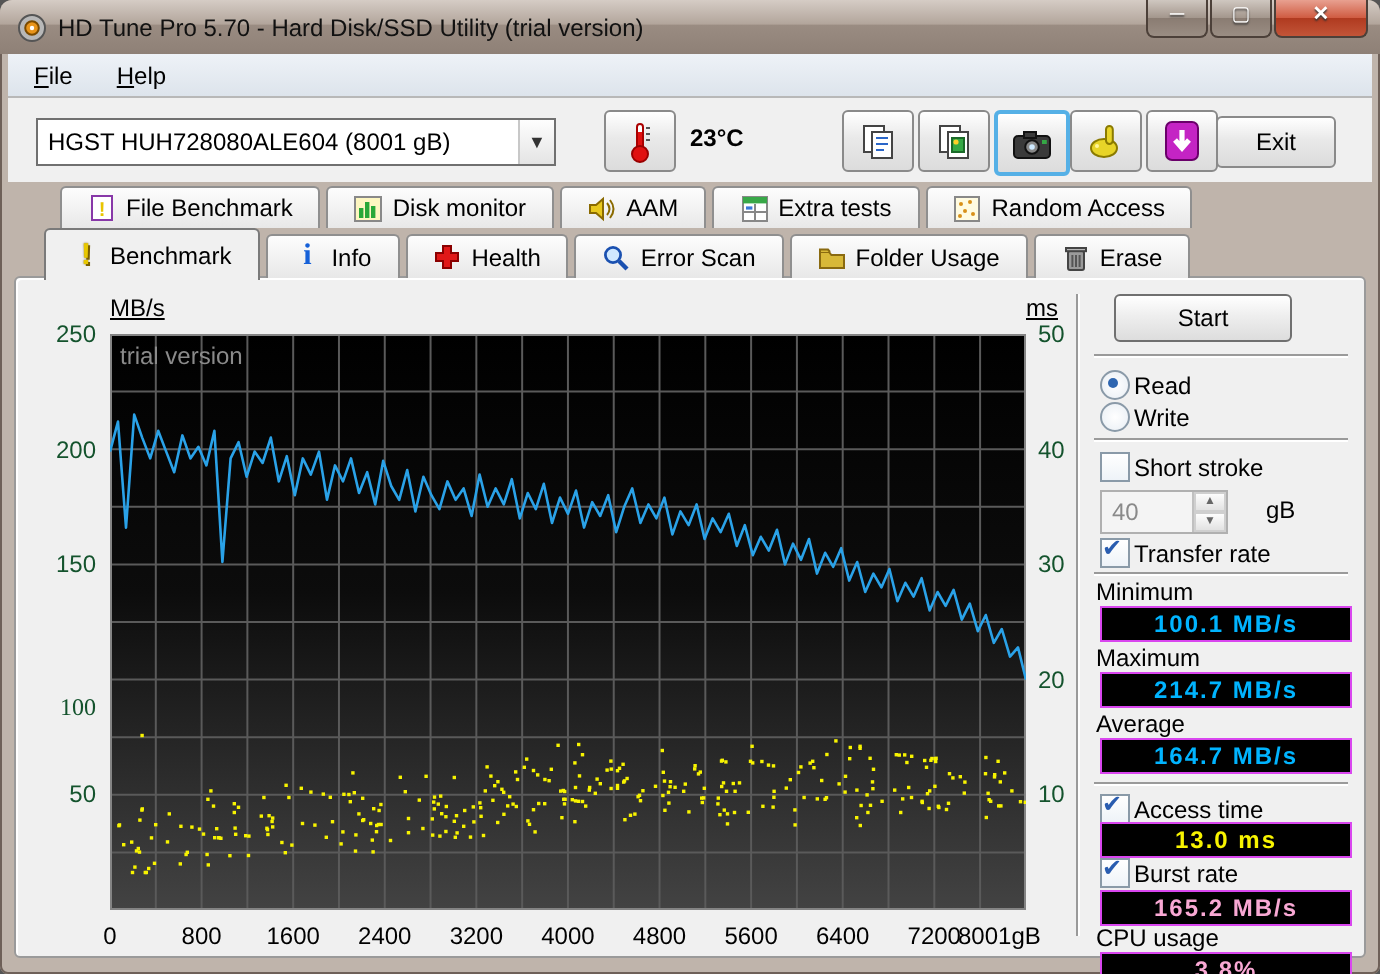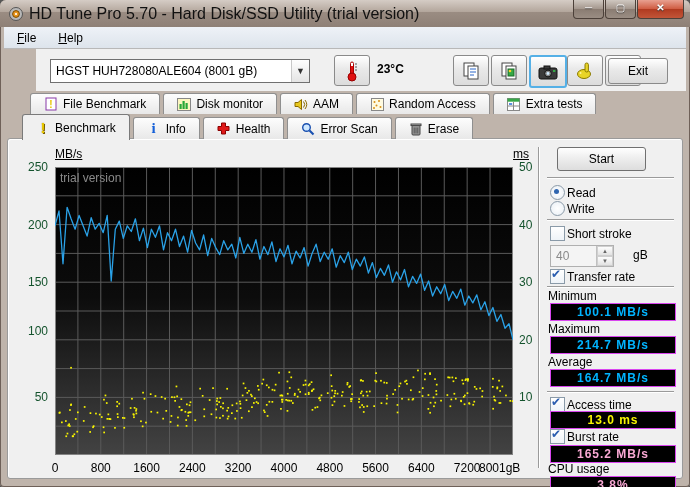--- a/index.html
+++ b/index.html
@@ -2,33 +2,33 @@
 <html><head>
 <meta charset="utf-8">
 <style>
   html,body{margin:0;padding:0;background:#555;font-family:"Liberation Sans",sans-serif;}
   #win{position:relative;width:690px;height:487px;background:#bfb4ab;border-radius:6px 6px 4px 4px;overflow:hidden;
        box-shadow:inset 0 0 0 1px #6e6058;}
   
   .titlebar{position:absolute;left:0;top:0;right:0;height:27px;
     background:linear-gradient(#d5ccc5,#b2a59b 45%,#9a8c82 46%,#8e8076);display:flex;align-items:center;}
   .title-icon{width:16px;height:16px;margin:0 5px 0 8px;}
-  .title-text{font-size:16px;color:#111;}
+  .title-text{font-size:12px;color:#111;}
   .capbtns{position:absolute;right:6px;top:0;display:flex;}
   .capbtn{width:29px;height:18px;border:1px solid #4c4039;border-top:none;border-radius:0 0 4px 4px;
     background:linear-gradient(#cfc7c0,#a3968c 50%,#8a7c72 51%,#9a8d83);color:#fff;font-size:10px;line-height:16px;
     text-align:center;margin-left:1px;text-shadow:0 1px 1px #333;}
   .capbtn.close{width:45px;background:linear-gradient(#e8a090,#cf5b41 50%,#b03a20 51%,#c25538);font-weight:bold;}
   
   .menubar{position:absolute;left:4px;right:4px;top:27px;height:21px;background:linear-gradient(#eef2f7,#dde4ec);
     border-bottom:1px solid #b8b8b8;display:flex;align-items:center;font-size:12px;color:#000;}
   .menu-item{display:inline-block;padding:2px 9px;margin-left:4px;}
   .menu-item::first-letter{text-decoration:underline;}
   
-  .toolbar{position:absolute;left:4px;right:4px;top:49px;height:42px;background:#f0f0f0;margin-left:32px;}
+  .toolbar{position:absolute;left:4px;right:4px;top:49px;height:42px;background:#f0f0f0;}
   .drive-select{position:absolute;left:14px;top:10px;width:258px;height:22px;border:1px solid #707070;background:#fff;
     font-size:12px;display:flex;align-items:center;}
   .drive-select .txt{flex:1;padding-left:5px;white-space:nowrap;overflow:hidden;}
   .drop-arrow{width:17px;height:100%;display:flex;align-items:center;justify-content:center;font-size:9px;color:#333;
     border-left:1px solid #c8c8c8;background:linear-gradient(#fefefe,#e4e4e4);}
   .tbtn{position:absolute;top:6px;width:34px;height:29px;border:1px solid #8a8a8a;border-radius:3px;
     background:linear-gradient(#ffffff,#e9e9e9 45%,#dcdcdc);display:flex;align-items:center;justify-content:center;}
   .tbtn.sel{border:2px solid #55b0e6;}
   .temp-text{position:absolute;left:341px;top:13px;font-size:12px;font-weight:bold;color:#000;}
   .exit-btn{position:absolute;right:18px;top:9px;width:58px;height:24px;border:1px solid #8a8a8a;border-radius:3px;
@@ -181,42 +181,42 @@
         <svg width="14" height="13" viewBox="0 0 14 13">
             <path d="M1 4.5 H4 L7.5 1.5 V11.5 L4 8.5 H1 Z" fill="#e8c81e" stroke="#8a6a00"></path>
             <path d="M9.5 3.5 q2.5 3 0 6 M11 2 q3.5 4.5 0 9" stroke="#8a6a00" fill="none"></path>
           </svg>
       </span>
       <span>AAM</span>
     </div>
     <div class="tab">
       <span class="tabicon">
         <svg width="13" height="13" viewBox="0 0 13 13">
+            <rect x="0.5" y="0.5" width="12" height="12" fill="#fff" stroke="#888"></rect>
+            <rect x="0.5" y="0.5" width="12" height="3.2" fill="#38a848"></rect>
+            <line x1="6.5" y1="4" x2="6.5" y2="12" stroke="#888"></line>
+            <line x1="1" y1="8" x2="12" y2="8" stroke="#888"></line>
+            <rect x="2" y="5.2" width="3.2" height="1.6" fill="#3878d8"></rect>
+          </svg>
+      </span>
+      <span>Extra tests</span>
+    </div>
+    <div class="tab">
+      <span class="tabicon">
+        <svg width="13" height="13" viewBox="0 0 13 13">
             <rect x="0.5" y="0.5" width="12" height="12" fill="#fffbe0" stroke="#888"></rect>
             <circle cx="3.5" cy="4" r="1" fill="#d89018"></circle>
             <circle cx="8" cy="3" r="1" fill="#d89018"></circle>
             <circle cx="5.5" cy="7.5" r="1" fill="#d89018"></circle>
             <circle cx="9.5" cy="9" r="1" fill="#d89018"></circle>
             <circle cx="3" cy="10" r="1" fill="#d89018"></circle>
           </svg>
       </span>
       <span>Random Access</span>
     </div>
-    <div class="tab">
-      <span class="tabicon">
-        <svg width="13" height="13" viewBox="0 0 13 13">
-            <rect x="0.5" y="0.5" width="12" height="12" fill="#fff" stroke="#888"></rect>
-            <rect x="0.5" y="0.5" width="12" height="3.2" fill="#38a848"></rect>
-            <line x1="6.5" y1="4" x2="6.5" y2="12" stroke="#888"></line>
-            <line x1="1" y1="8" x2="12" y2="8" stroke="#888"></line>
-            <rect x="2" y="5.2" width="3.2" height="1.6" fill="#3878d8"></rect>
-          </svg>
-      </span>
-      <span>Extra tests</span>
-    </div>
   </div>
 
   <div class="tabrow2">
     <div class="tab active">
       <span class="tabicon">
           <span class="glyph" style="color:#e8c800;text-shadow:0 0 1px #7a6000,1px 1px 0 #7a6000;font-size:15px;">!</span>
         </span>
       <span>Benchmark</span>
     </div>
     <div class="tab">
@@ -234,20 +234,29 @@
       <span>Health</span>
     </div>
     <div class="tab">
       <span class="tabicon">
         <svg width="14" height="14" viewBox="0 0 14 14">
             <circle cx="5.5" cy="5.5" r="3.8" fill="#cfe8ff" stroke="#1a50b0" stroke-width="1.4"></circle>
             <line x1="8.5" y1="8.5" x2="12.5" y2="12.5" stroke="#1a50b0" stroke-width="2.2"></line>
           </svg>
       </span>
       <span>Error Scan</span>
+    </div>
+    <div class="tab">
+      <span class="tabicon">
+        <svg width="14" height="12" viewBox="0 0 14 12">
+            <path d="M1 3 h4.5 l1.2 1.5 H13 V11 H1 Z" fill="#d8b838" stroke="#8a6a10"></path>
+            <path d="M1 3 V1.8 h4 l1 1.2" fill="#d8b838" stroke="#8a6a10"></path>
+          </svg>
+      </span>
+      <span>Folder Usage</span>
     </div>
     <div class="tab">
       <span class="tabicon">
         <svg width="12" height="14" viewBox="0 0 12 14">
             <rect x="2" y="3.5" width="8" height="9.5" rx="1" fill="#9a9a9a" stroke="#444"></rect>
             <rect x="1" y="2" width="10" height="1.6" fill="#b8b8b8" stroke="#444"></rect>
             <line x1="4.2" y1="5.5" x2="4.2" y2="11.5" stroke="#555"></line>
             <line x1="6" y1="5.5" x2="6" y2="11.5" stroke="#555"></line>
             <line x1="7.8" y1="5.5" x2="7.8" y2="11.5" stroke="#555"></line>
           </svg>
@@ -631,21 +640,21 @@
           <rect x="61.3" y="234.0" width="1.7" height="1.7" fill="#f8f400"></rect>
           <rect x="196.0" y="228.3" width="1.7" height="1.7" fill="#f8f400"></rect>
           <rect x="80.5" y="245.6" width="1.7" height="1.7" fill="#f8f400"></rect>
           <polyline points="0.0,58.8 4.0,43.8 8.0,96.8 12.1,40.3 16.1,51.8 20.1,62.2 24.1,48.4 28.1,58.8 32.1,69.1 36.2,50.7 40.2,62.2 44.2,56.4 48.2,65.7 52.2,48.4 56.2,114.0 60.3,62.2 64.3,54.1 68.3,71.4 72.3,58.8 76.3,64.5 80.4,51.8 84.4,73.7 88.4,61.1 92.4,80.6 96.4,62.2 100.4,70.3 104.5,58.8 108.5,82.9 112.5,65.7 116.5,73.7 120.5,62.2 124.5,79.5 128.6,69.1 132.6,85.2 136.6,63.4 140.6,76.0 144.6,82.9 148.6,68.0 152.7,88.7 156.7,71.4 160.7,80.6 164.7,87.6 168.7,73.7 172.8,82.9 176.8,77.2 180.8,91.0 184.8,70.3 188.8,86.4 192.8,77.2 196.9,85.2 200.9,72.6 204.9,92.2 208.9,79.5 212.9,87.6 216.9,74.9 221.0,94.5 225.0,81.8 229.0,89.9 233.0,78.3 237.0,96.8 241.1,84.1 245.1,91.0 249.1,80.6 253.1,99.1 257.1,86.4 261.1,77.2 265.2,94.5 269.2,85.2 273.2,92.2 277.2,81.8 281.2,100.2 285.2,88.7 289.3,95.6 293.3,85.2 297.3,102.5 301.3,92.2 305.3,99.1 309.4,89.9 313.4,106.0 317.4,95.6 321.4,110.6 325.4,101.4 329.4,108.3 333.5,97.9 337.5,115.2 341.5,104.8 345.5,112.9 349.5,102.5 353.5,119.8 357.6,109.4 361.6,116.4 365.6,107.1 369.6,123.3 373.6,114.0 377.6,129.0 381.7,119.8 385.7,126.7 389.7,117.5 393.7,133.6 397.7,124.4 401.8,131.3 405.8,122.1 409.8,138.2 413.8,129.0 417.8,135.9 421.8,127.9 425.9,142.8 429.9,134.8 433.9,148.6 437.9,140.5 441.9,154.4 445.9,147.5 450.0,161.3 454.0,156.7 458.0,172.8" fill="none" stroke="#2aa2e8" stroke-width="1.3" stroke-linejoin="round"></polyline>
           <text x="5" y="15" fill="#8a8a8a" font-size="12" font-family="Liberation Sans, sans-serif">trial version</text>
         </svg>
       <div id="yticks-left">
           <div class="ytick left" style="top: 0px;">250</div>
           <div class="ytick left" style="top: 57.6px;">200</div>
           <div class="ytick left" style="top: 115.2px;">150</div>
-          <div class="ytick left" style="top: 164px;">100</div>
+          <div class="ytick left" style="top: 187px; font-family: Liberation Serif, serif;">100</div>
           <div class="ytick left" style="top: 230.4px;">50</div>
         </div><div id="yticks-right">
           <div class="ytick right" style="top: 0px;">50</div>
           <div class="ytick right" style="top: 57.6px;">40</div>
           <div class="ytick right" style="top: 115.2px;">30</div>
           <div class="ytick right" style="top: 172.8px;">20</div>
           <div class="ytick right" style="top: 230.4px;">10</div>
         </div><div id="xticks">
           <div class="xtick" style="left: 0px;">0</div>
           <div class="xtick" style="left: 45.7943px;">800</div>

